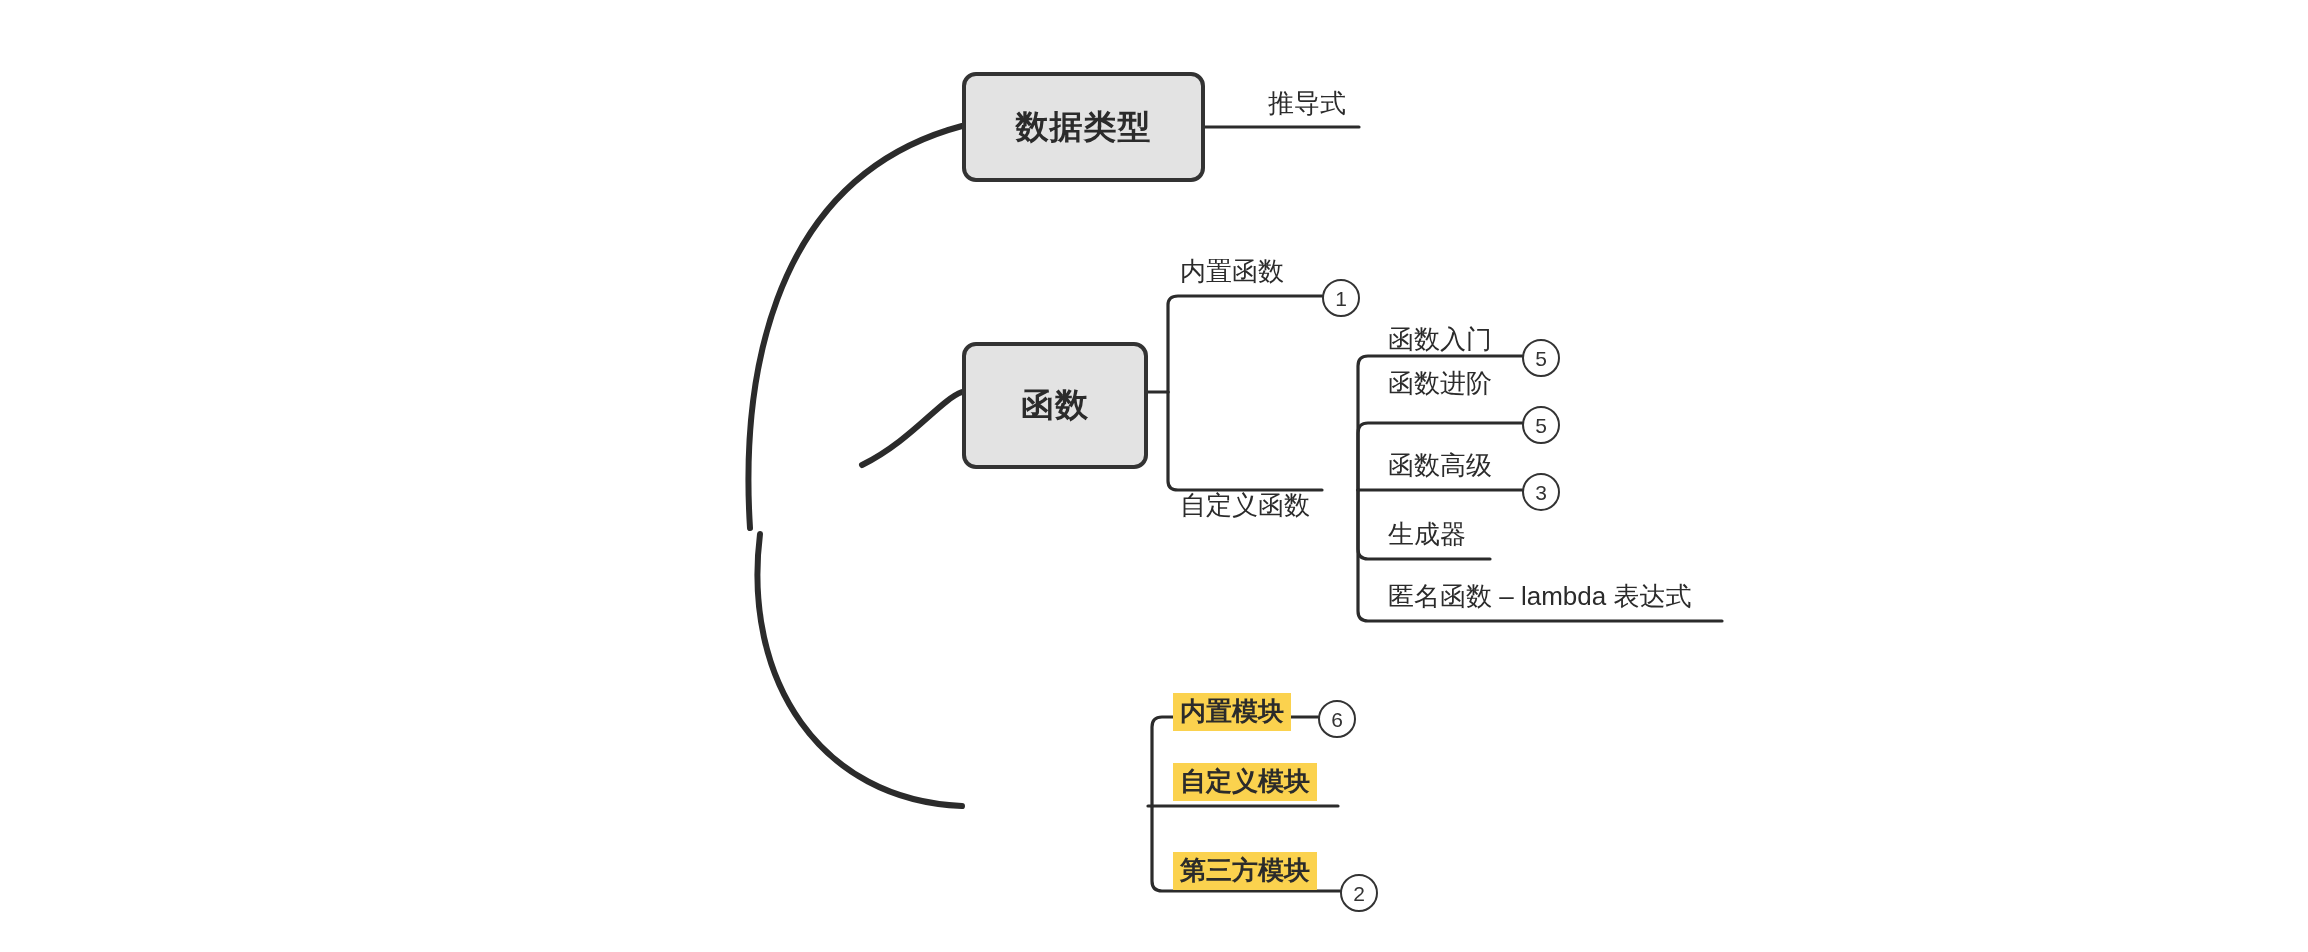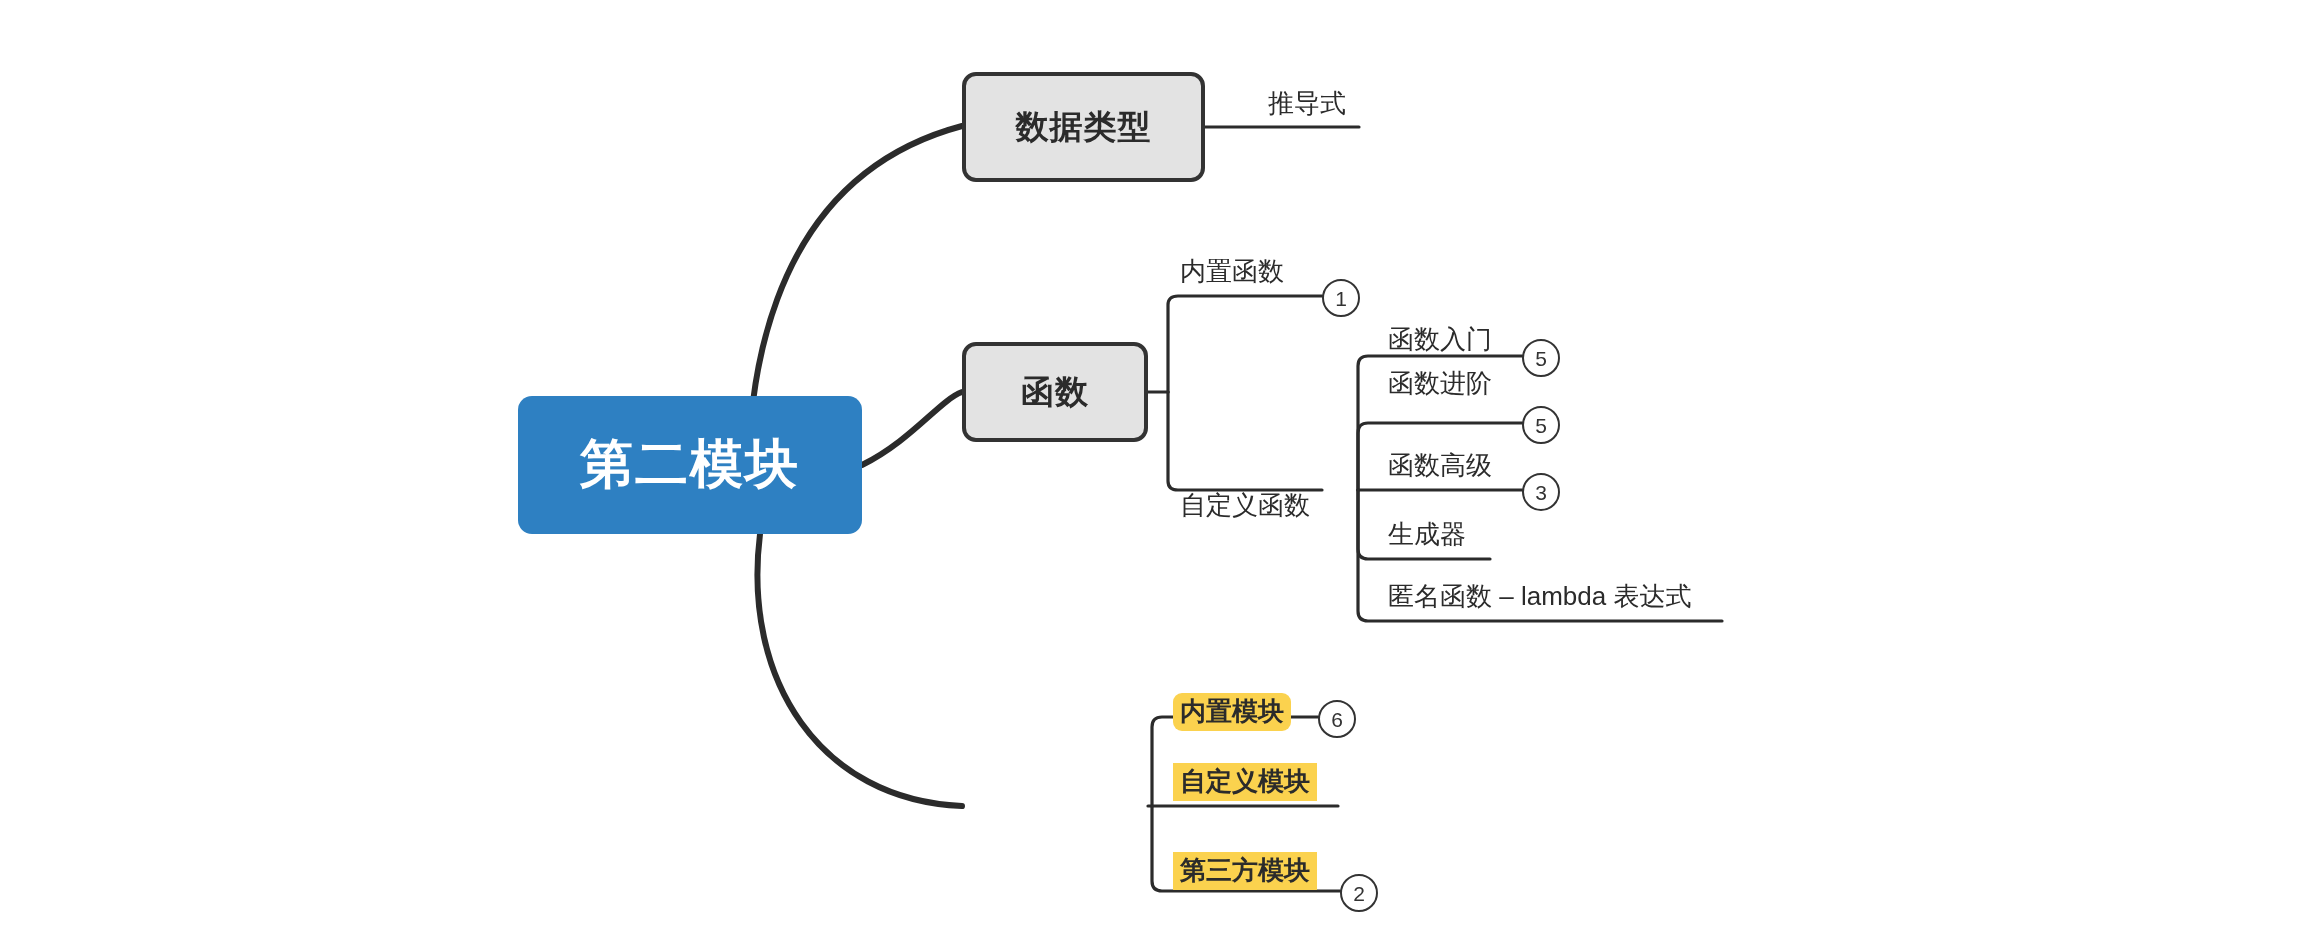--- a/index.html
+++ b/index.html
@@ -120,29 +120,26 @@
       <path d="M 1148 806 L 1152 806" stroke-width="3.2"></path>
 
       <path d="M 1152 806 L 1152 727 Q 1152 717 1162 717 L 1318 717" stroke-width="3.2"></path>
 
       <path d="M 1152 806 L 1338 806" stroke-width="3.2"></path>
 
       <path d="M 1152 806 L 1152 881 Q 1152 891 1162 891 L 1340 891" stroke-width="3.2"></path>
     </g>
   </svg>
 
-  <div class="node node-root" style="left:518px; top:396px; width:344px; height:138px;">
-    <span>第二模块</span>
-  </div>
 
   <div class="node node-main" style="left:962px; top:72px; width:243px; height:110px;">
     <span>数据类型</span>
   </div>
 
-  <div class="node node-main" style="left:962px; top:342px; width:186px; height:100px;">
+  <div class="node node-main" style="left:962px; top:342px; width:186px; height:127px;">
     <span>函数</span>
   </div>
 
 
   <div class="leaf" style="left:1268px; top:90px;">
     <span>推导式</span>
   </div>
 
   <div class="leaf" style="left:1180px; top:258px;">
     <span>内置函数</span>
@@ -177,21 +174,21 @@
   </div>
 
   <div class="leaf" style="left:1388px; top:521px;text-align:center;">
     <span>生成器</span>
   </div>
 
   <div class="leaf" style="left:1388px; top:583px;text-align:center;">
     <span>匿名函数 – lambda 表达式</span>
   </div>
 
-  <div class="leaf hl" style="left:1173px; top:693px;border-radius:9px;">
+  <div class="leaf hl" style="left:1173px; top:693px;">
     <span>内置模块</span>
   </div>
   <div class="badge" style="left:1318px; top:700px;">
     <span>6</span>
   </div>
 
   <div class="leaf hl" style="left:1173px; top:763px;">
     <span>自定义模块</span>
   </div>
 

